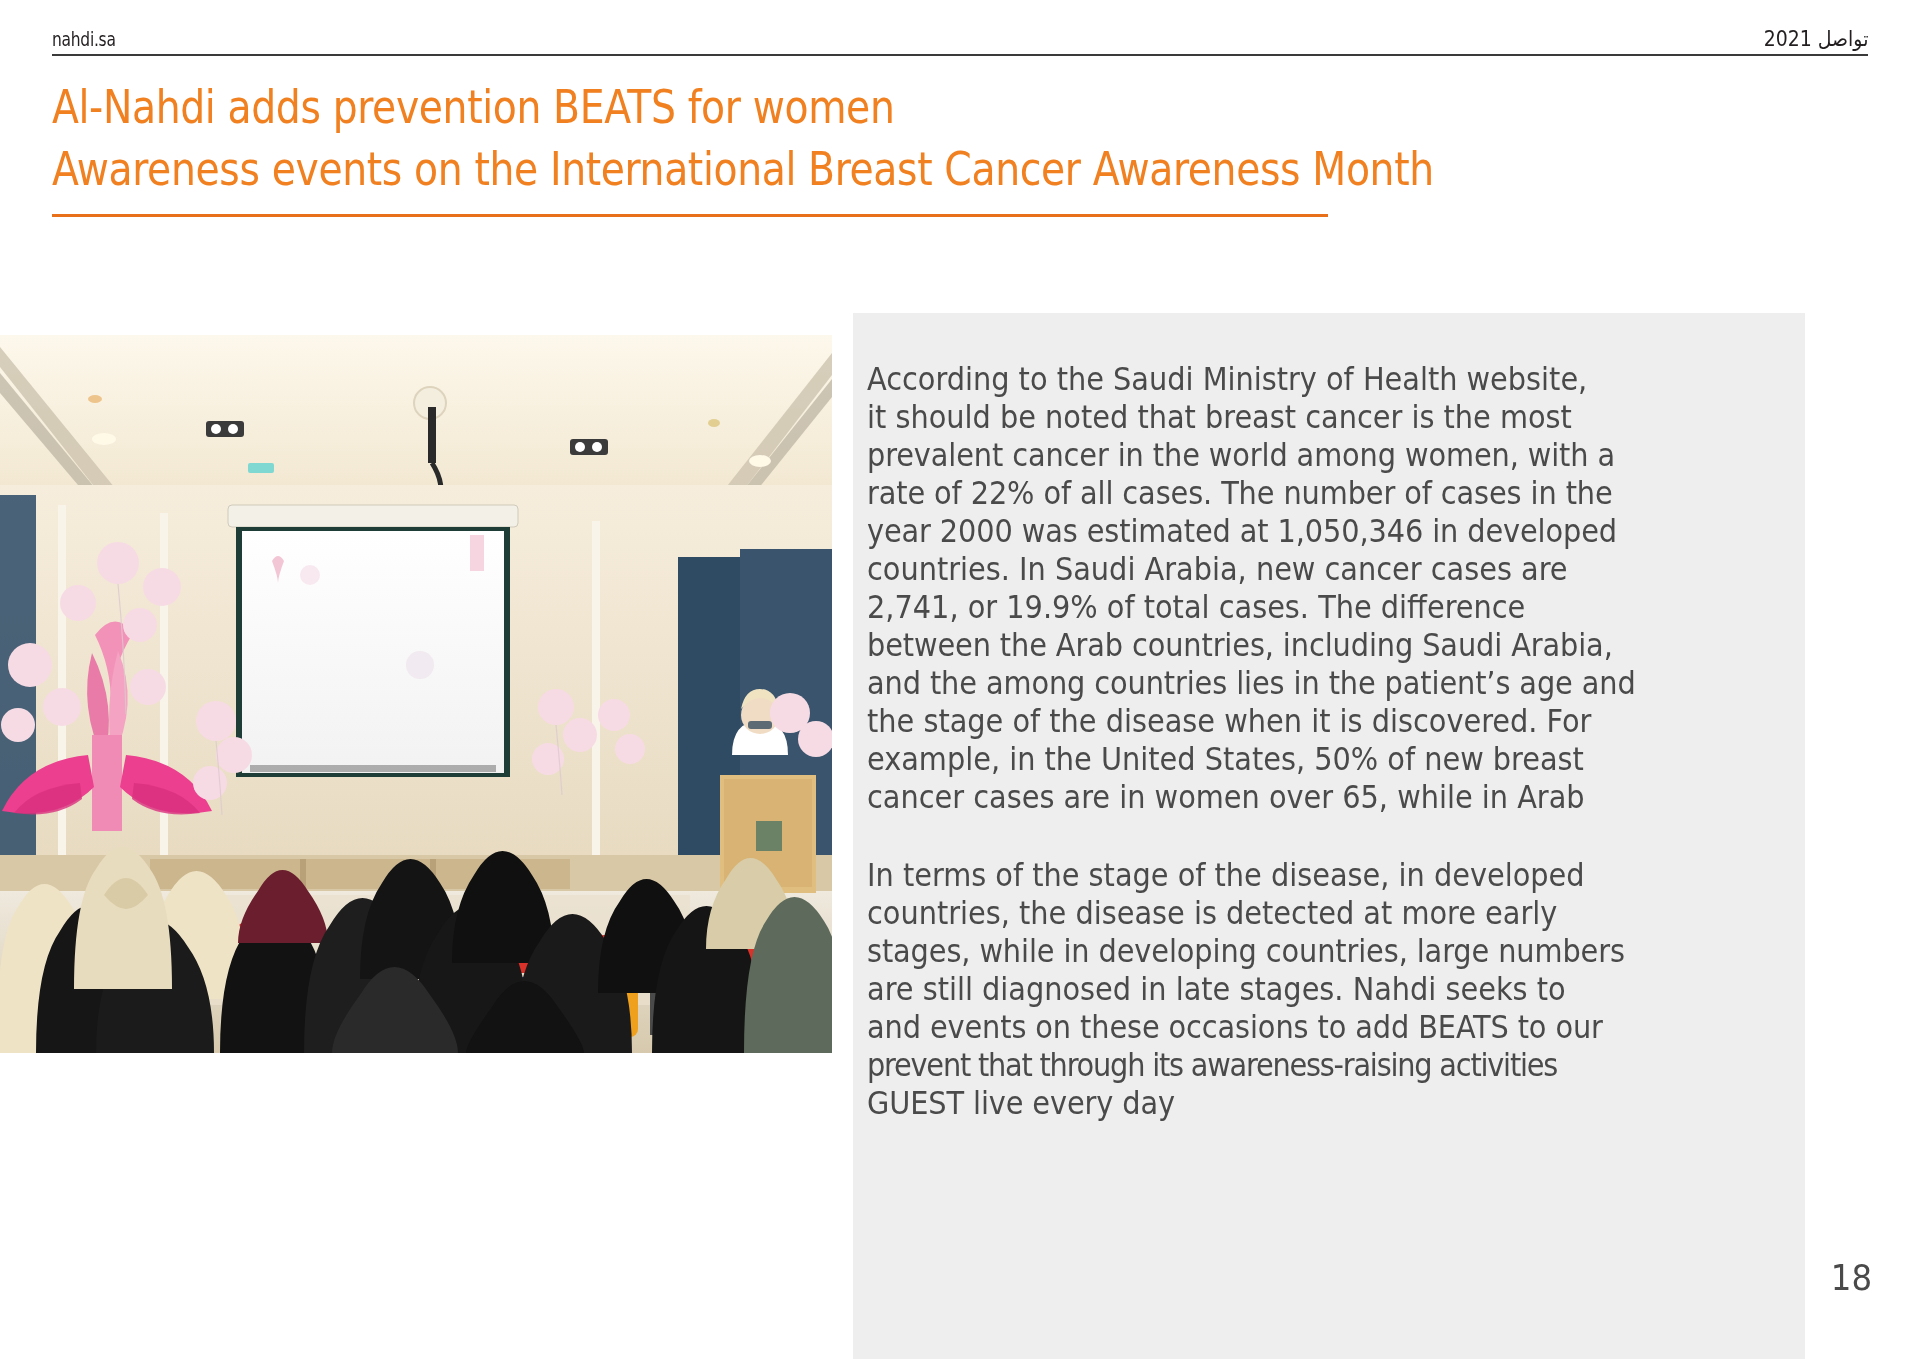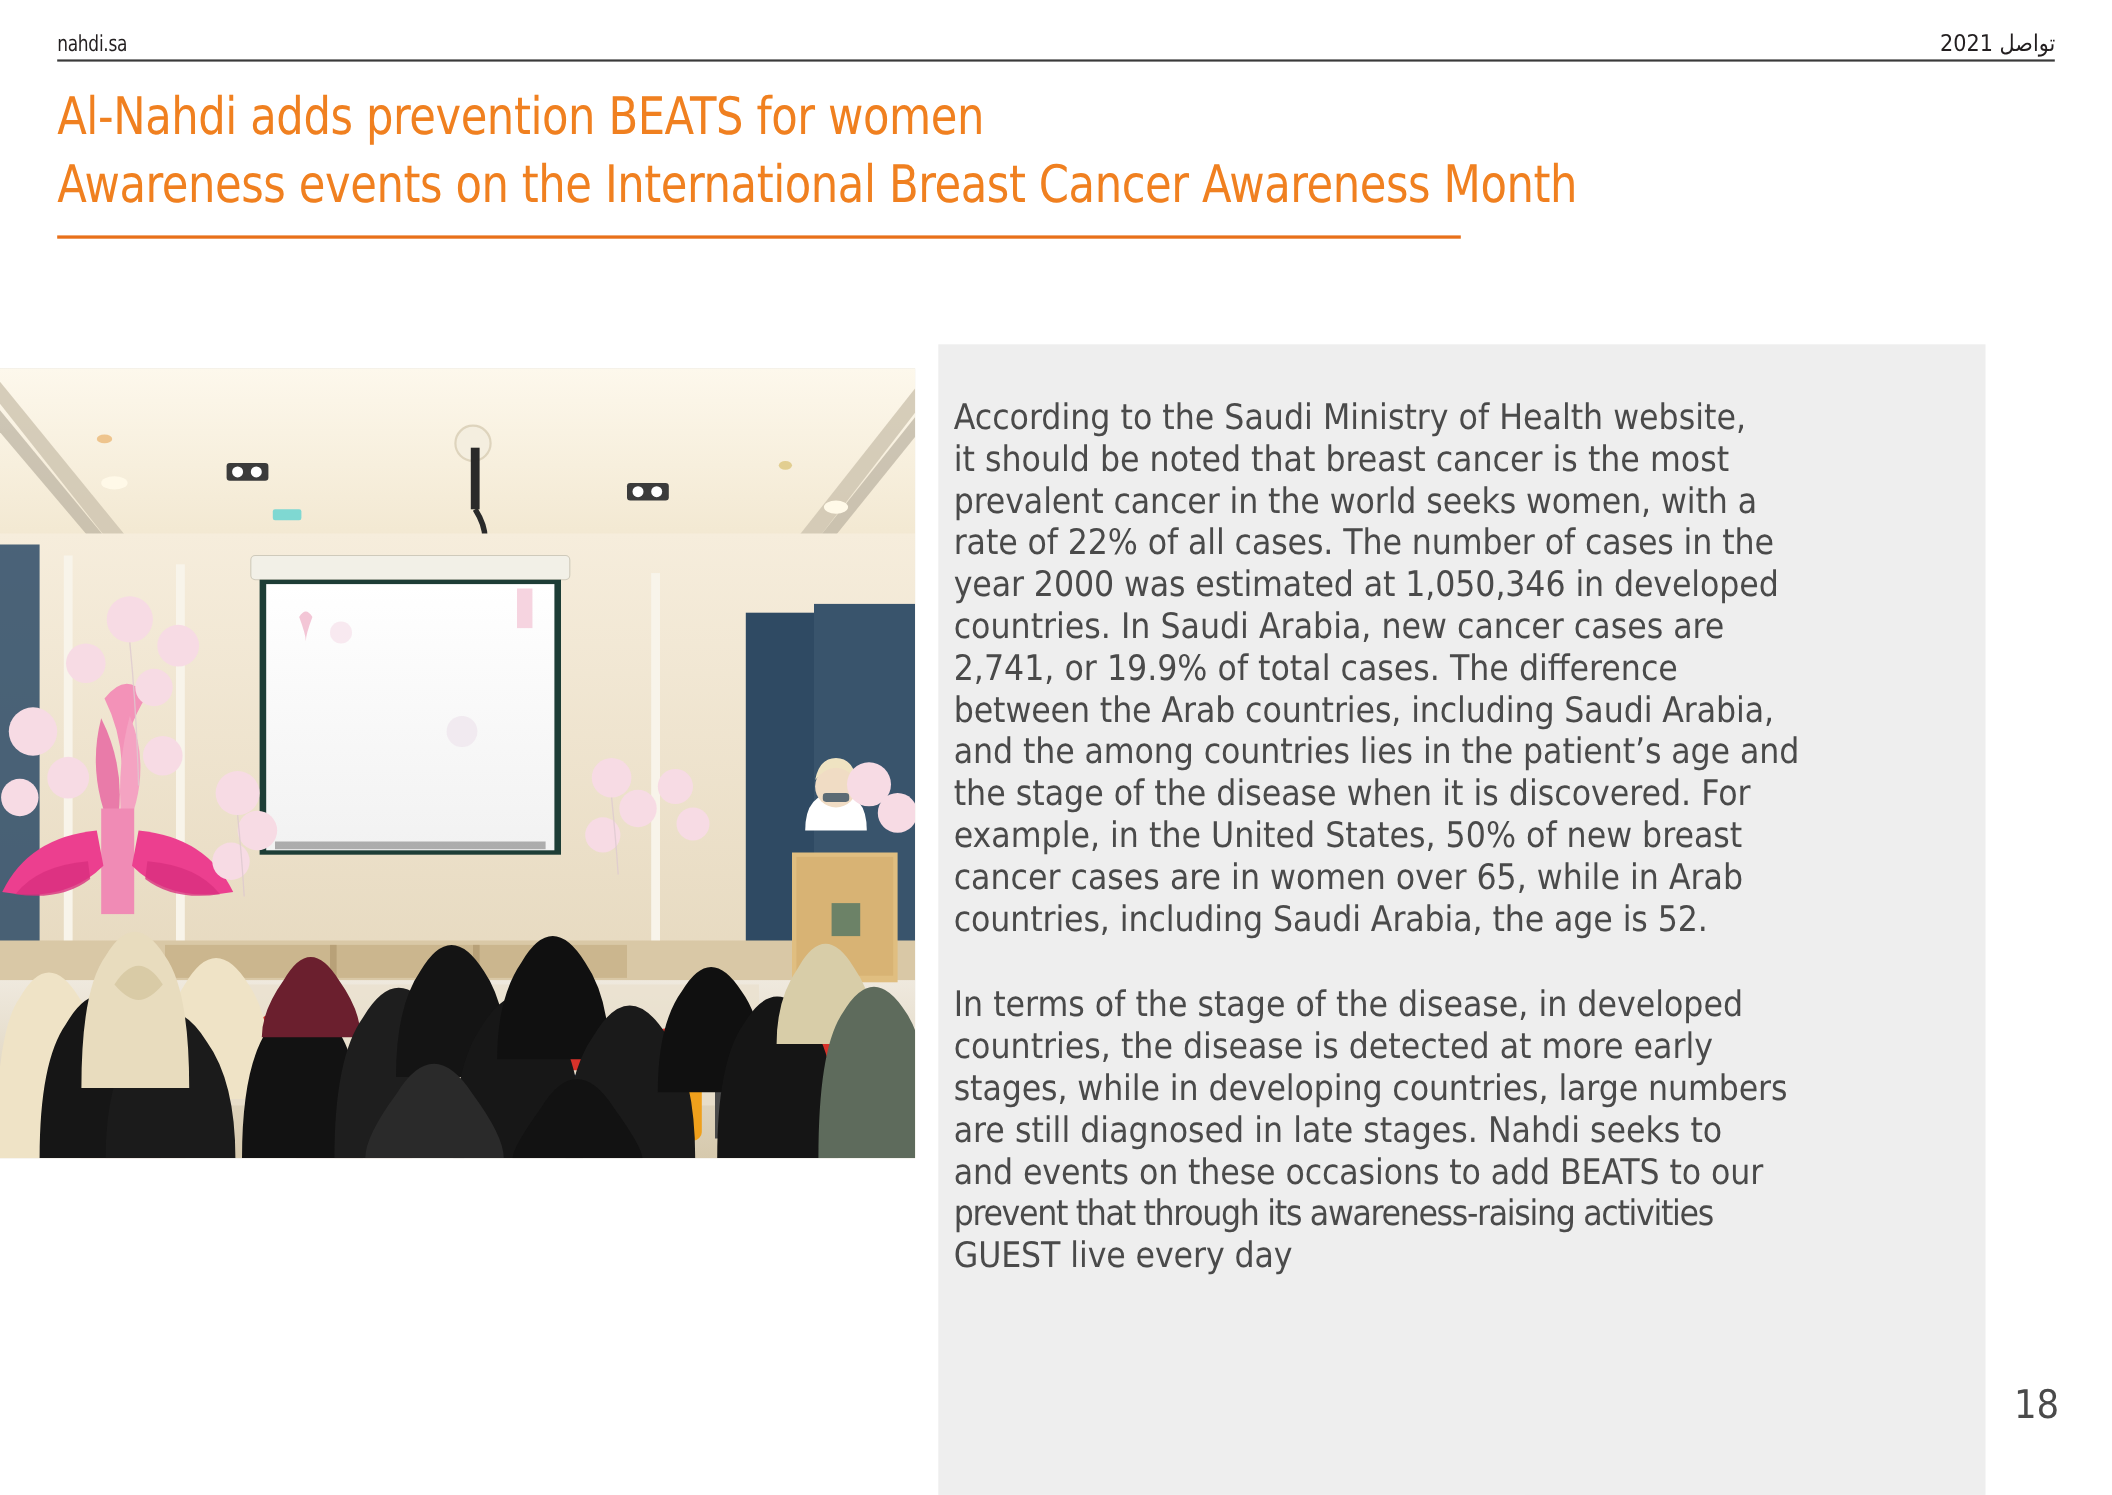--- a/index.html
+++ b/index.html
@@ -300,31 +300,30 @@
       <path d="M96 534 q26 -44 54 0 q22 30 22 120 H74 q0 -90 22 -120z" fill="#e8dcbe"></path>
       <path d="M104 560 q22 -34 44 0 q-12 14 -22 14 q-10 0 -22 -14z" fill="#d9cba6"></path>
     </svg>
   </div>
 
   <div class="panel">
     <div class="panel-inner">
       <div class="para">
         <span class="ln just">According to the Saudi Ministry of Health website,</span>
         <span class="ln just">it should be noted that breast cancer is the most</span>
-        <span class="ln">prevalent cancer in the world seeks women, with a</span>
+        <span class="ln">prevalent cancer in the world among women, with a</span>
         <span class="ln">rate of 22% of all cases. The number of cases in the</span>
         <span class="ln">year 2000 was estimated at 1,050,346 in developed</span>
         <span class="ln just">countries. In Saudi Arabia, new cancer cases are</span>
         <span class="ln just">2,741, or 19.9% of total cases. The difference</span>
         <span class="ln">between the Arab countries, including Saudi Arabia,</span>
         <span class="ln">and the among countries lies in the patient’s age and</span>
         <span class="ln just">the stage of the disease when it is discovered. For</span>
         <span class="ln just">example, in the United States, 50% of new breast</span>
         <span class="ln just">cancer cases are in women over 65, while in Arab</span>
-        <span class="ln">countries, including Saudi Arabia, the age is 52.</span>
       </div>
 
       <div class="para-gap"></div>
 
       <div class="para">
         <span class="ln just">In terms of the stage of the disease, in developed</span>
         <span class="ln just">countries, the disease is detected at more early</span>
         <span class="ln">stages, while in developing countries, large numbers</span>
         <span class="ln just">are still diagnosed in late stages. Nahdi seeks to</span>
         <span class="ln">and events on these occasions to add BEATS to our</span>

